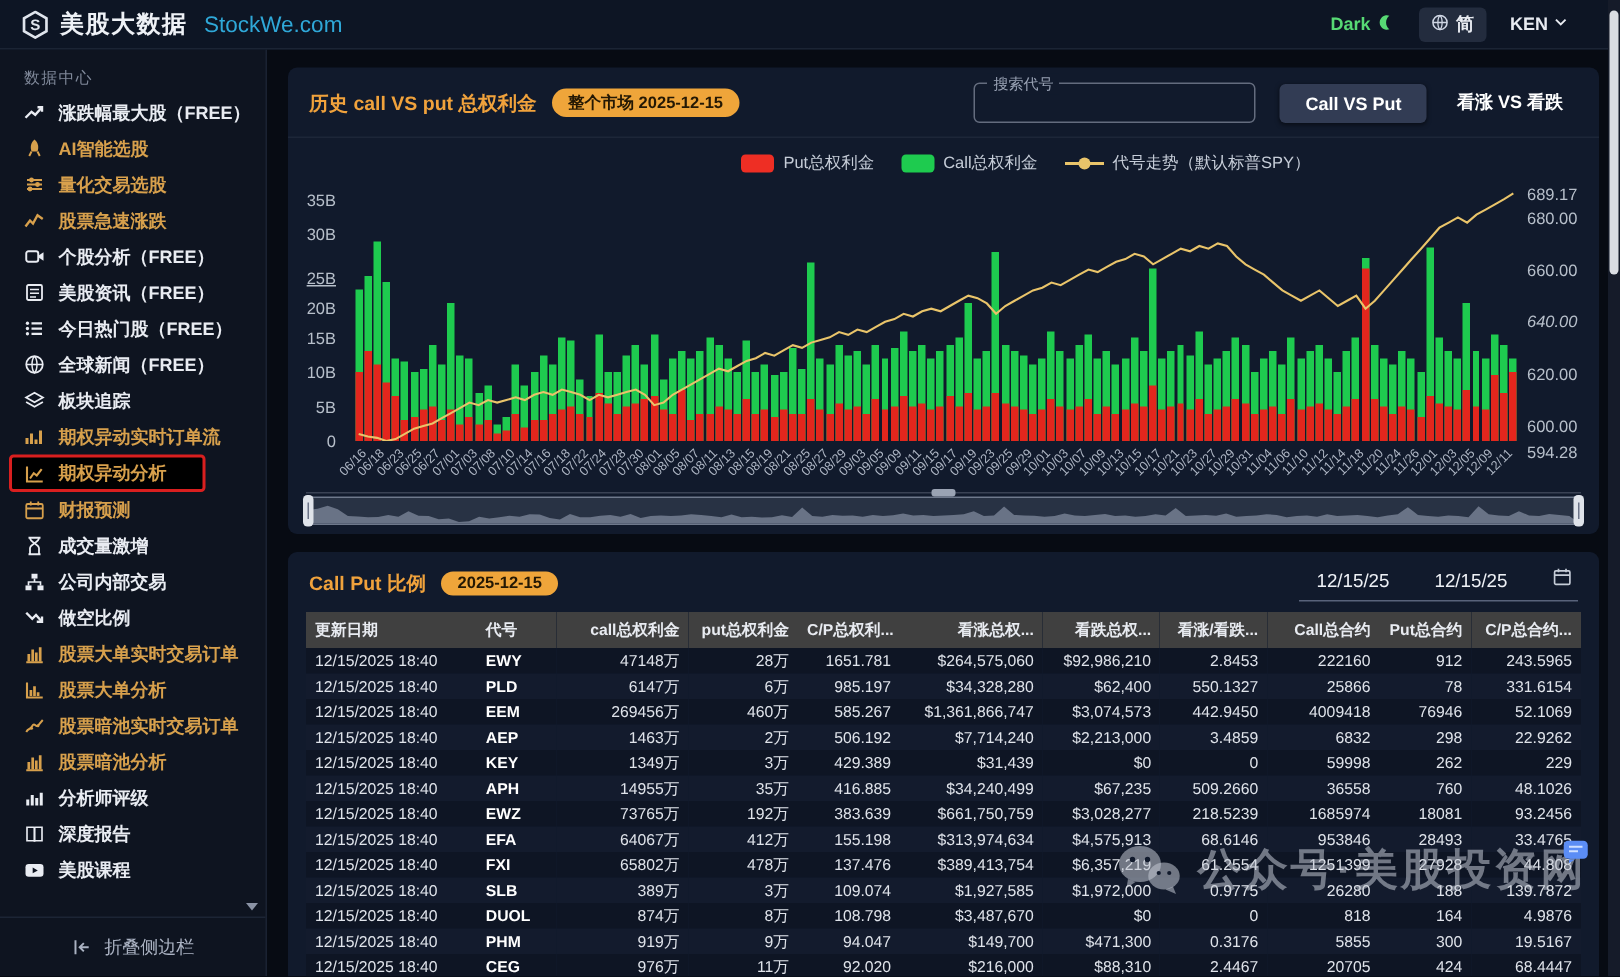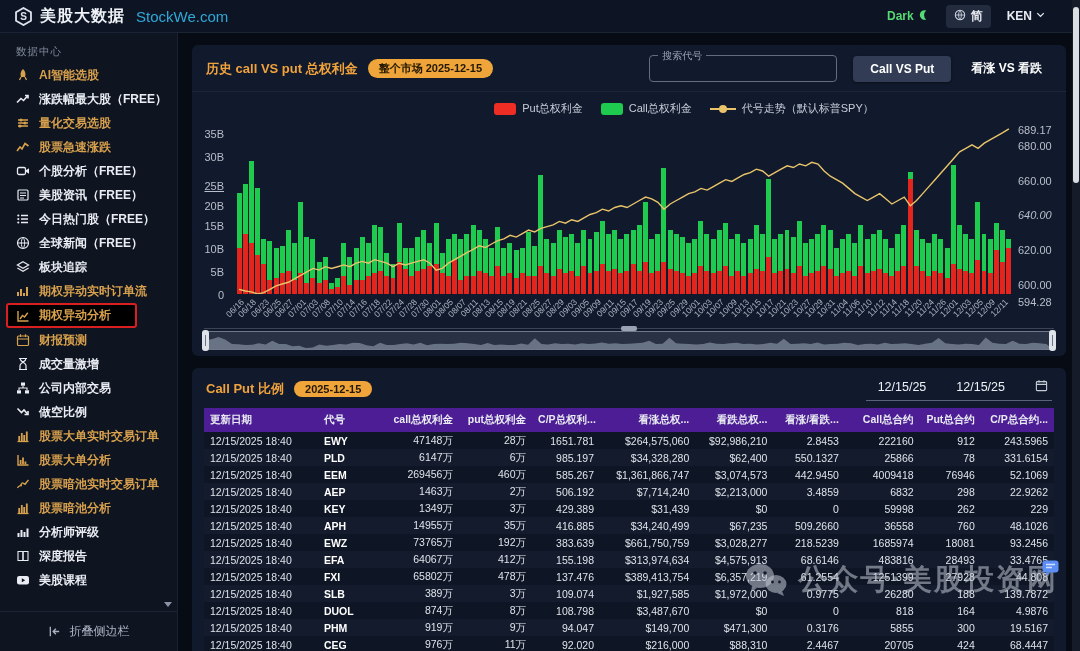--- a/index.html
+++ b/index.html
@@ -91,21 +91,21 @@
   .zoom-handle i { position:absolute; left:3px; top:5px; bottom:5px; width:1px; background:#6b7避7; background:#6b7387; display:block; }
   #zh-left { left:-3px; } #zh-right { right:-3px; }
 
   
   #table-card { position:relative; margin-top:12px; height:400px; overflow:hidden; }
   #table-head-row { display:flex; align-items:center; padding:8px 14px 7px 14px; }
   #daterange { margin-left:auto; display:flex; align-items:center; gap:30px;
     border-bottom:1px solid #58627a; padding:2px 4px 4px 12px; }
   .date-val { color:#eef1f6; font-size:12.5px; }
   table { width:calc(100% - 24px); margin:0 12px; border-collapse:collapse; table-layout:fixed; }
-  th { background:#4c1d95; color:#e8ebf1; font-size:10.5px; font-weight:bold; text-align:right;
+  th { background:#404040; color:#e8ebf1; font-size:10.5px; font-weight:bold; text-align:right;
     padding:5px 6px; white-space:nowrap; overflow:hidden; }
   th.left, td.left { text-align:left; }
   td { color:#dfe3ea; font-size:10.5px; text-align:right; padding:1.5px 6px; white-space:nowrap; overflow:hidden; }
   td.ticker { font-weight:bold; color:#fff; }
   tbody tr:nth-child(odd)  { background:#0e1524; }
   tbody tr:nth-child(even) { background:#131b2d; }
 
   
   #watermark { position:absolute; right:8px; top:192px; display:flex; align-items:center; gap:10px;
     color:rgba(195,201,211,0.55); font-size:29px; font-weight:bold; letter-spacing:2px;
@@ -149,37 +149,37 @@
         <span><svg width="11" height="11" viewBox="0 0 12 12">
               <path d="M2.5 4.5 L6 8 L9.5 4.5" fill="none" stroke="#e8ebf1" stroke-width="1.4"></path>
             </svg></span>
       </span>
     </div>
   </div>
 
   <div id="sidebar">
     <div class="side-section">数据中心</div>
     <div id="side-list">
+        <div class="side-item free">
+          <span class="side-icon">
+            <svg viewBox="0 0 14 14" width="14" height="14">
+              <path d="M1 10.5 L5 6.5 L7.5 8.5 L12 3.5" fill="none" stroke="currentColor" stroke-width="1.6"></path>
+              <path d="M9 3.5 H12 V6.5" fill="none" stroke="currentColor" stroke-width="1.6"></path>
+            </svg>
+          </span>
+          <span>涨跌幅最大股（FREE）</span>
+        </div>
         <div class="side-item premium">
           <span class="side-icon">
             <svg viewBox="0 0 14 14" width="14" height="14">
               <path d="M7 1 C9.5 3 10 6 9 9 L5 9 C4 6 4.5 3 7 1 Z" fill="currentColor"></path>
               <path d="M5 9 L3.5 12 M9 9 L10.5 12" stroke="currentColor" stroke-width="1.3"></path>
             </svg>
           </span>
           <span>AI智能选股</span>
-        </div>
-        <div class="side-item free">
-          <span class="side-icon">
-            <svg viewBox="0 0 14 14" width="14" height="14">
-              <path d="M1 10.5 L5 6.5 L7.5 8.5 L12 3.5" fill="none" stroke="currentColor" stroke-width="1.6"></path>
-              <path d="M9 3.5 H12 V6.5" fill="none" stroke="currentColor" stroke-width="1.6"></path>
-            </svg>
-          </span>
-          <span>涨跌幅最大股（FREE）</span>
         </div>
         <div class="side-item premium">
           <span class="side-icon">
             <svg viewBox="0 0 14 14" width="14" height="14">
               <path d="M2 4 H12 M2 7 H12 M2 10 H12" stroke="currentColor" stroke-width="1.3"></path>
               <circle cx="5" cy="4" r="1.6" fill="currentColor"></circle>
               <circle cx="9" cy="7" r="1.6" fill="currentColor"></circle>
               <circle cx="4" cy="10" r="1.6" fill="currentColor"></circle>
             </svg>
           </span>
@@ -1153,21 +1153,21 @@
             </tr>
             <tr>
               <td class="left">12/15/2025 18:40</td>
               <td class="left ticker">EFA</td>
               <td>64067万</td>
               <td>412万</td>
               <td>155.198</td>
               <td>$313,974,634</td>
               <td>$4,575,913</td>
               <td>68.6146</td>
-              <td>483816</td>
+              <td>953846</td>
               <td>28493</td>
               <td>33.4765</td>
             </tr>
             <tr>
               <td class="left">12/15/2025 18:40</td>
               <td class="left ticker">FXI</td>
               <td>65802万</td>
               <td>478万</td>
               <td>137.476</td>
               <td>$389,413,754</td>

